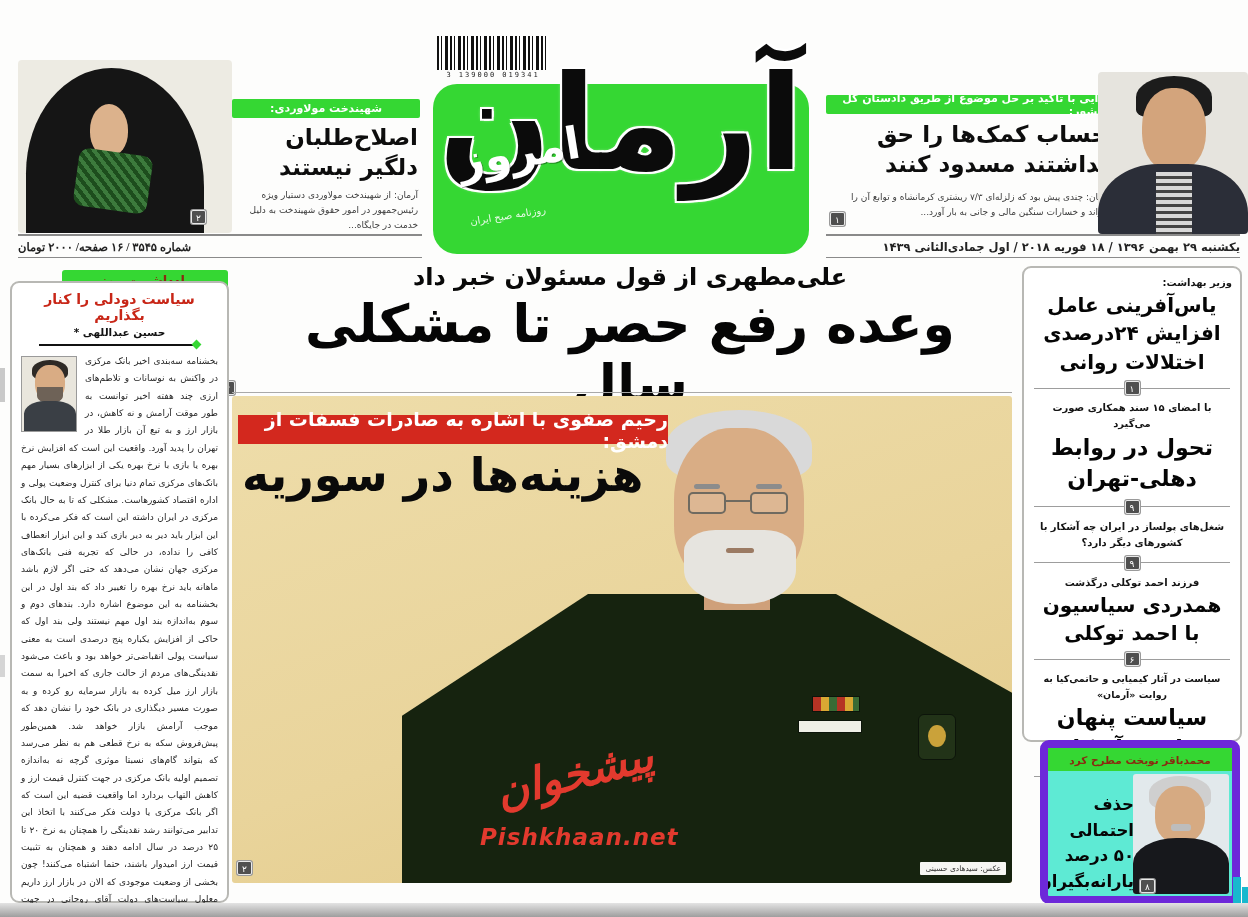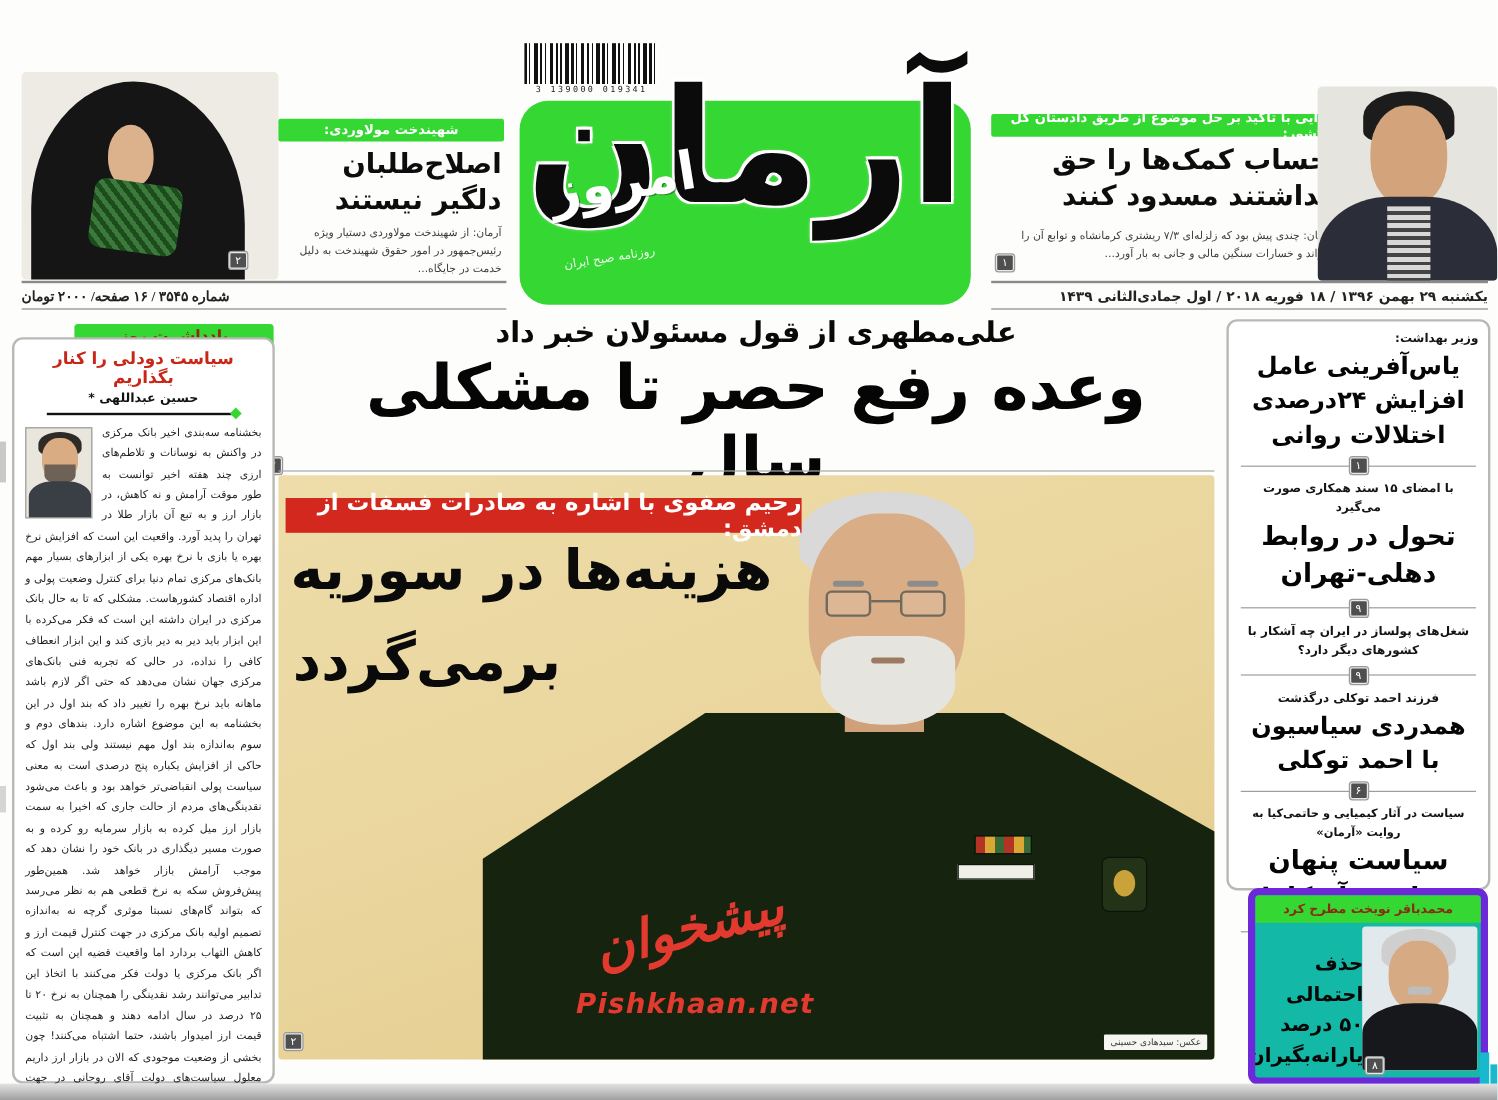--- a/index.html
+++ b/index.html
@@ -98,21 +98,21 @@
   .note-body{font-size:9px;line-height:1.93;text-align:justify;color:#1f1f1f;}
 
   
   .right-box{background:#fff;border:2px solid #b8b8b4;border-radius:9px;padding:7px 8px;}
   .rc-kicker{font-size:10px;font-weight:bold;color:#141414;line-height:1.6;}
   .rc-title{font-weight:bold;color:#050505;text-align:center;line-height:1.42;}
   .rc-sep{display:flex;align-items:center;gap:0;margin:5px 2px;}
   .rc-sep .l{flex:1;height:1px;background:#9d9d9d;}
 
   
-  .sub-box{background:#14b8a6;border:6px solid #6d28d9;border-radius:9px;overflow:hidden;}
+  .sub-box{background:#5eead4;border:8px solid #6d28d9;border-radius:9px;overflow:hidden;}
   .sub-kicker{background:var(--green);color:#8a2a10;font-weight:bold;font-size:10.5px;height:23px;
       display:flex;align-items:center;justify-content:center;}
   .sub-title{font-size:16.5px;font-weight:bold;color:#060606;text-align:right;line-height:1.55;}
   .ph-nobakht{background:#e2e9ec;overflow:hidden;position:absolute;}
   .ph-nobakht .hair{position:absolute;left:16px;top:2px;width:62px;height:34px;background:#cfcfcf;border-radius:50% 50% 30% 30%;}
   .ph-nobakht .face{position:absolute;left:22px;top:12px;width:50px;height:58px;background:#d6aa82;border-radius:45%;}
   .ph-nobakht .stache{position:absolute;left:38px;top:50px;width:20px;height:7px;background:#bdbdbd;border-radius:3px;}
   .ph-nobakht .coat{position:absolute;left:0;top:64px;width:96px;height:56px;background:#17181c;border-radius:45% 45% 0 0;}
 
   .teal{background:#18b8ce;}
@@ -180,21 +180,20 @@
       <span class="mouth"></span>
     </div>
     <div class="ribbons"></div>
     <div class="nametag"></div>
     <div class="armpatch">
         <i></i>
       </div>
 
     <div class="abs photo-kicker" style="left:6px;top:19px;width:430px;height:29px;">رحیم صفوی با اشاره به صادرات فسفات از دمشق:</div>
     <div class="abs photo-title" style="left:10px;top:52px;">هزینه‌ها در سوریه</div>
-    <div class="abs photo-title" style="left:12px;top:128px;">برمی‌گردد</div>
 
     <div class="abs wm-fa" style="left:262px;top:352px;">پیشخوان</div>
     <div class="abs wm-en" style="left:248px;top:428px;">Pishkhaan.net</div>
 
     <div class="abs credit" style="right:6px;bottom:8px;">عکس: سیدهادی حسینی</div>
     <span class="abs badge" style="left:5px;bottom:8px;">۲</span>
   </div>
 
   <div class="abs note-header" style="left:62px;top:270px;width:166px;height:21px;">یادداشــت روز</div>
   <div class="abs note-box" style="left:10px;top:281px;width:219px;height:622px;">

